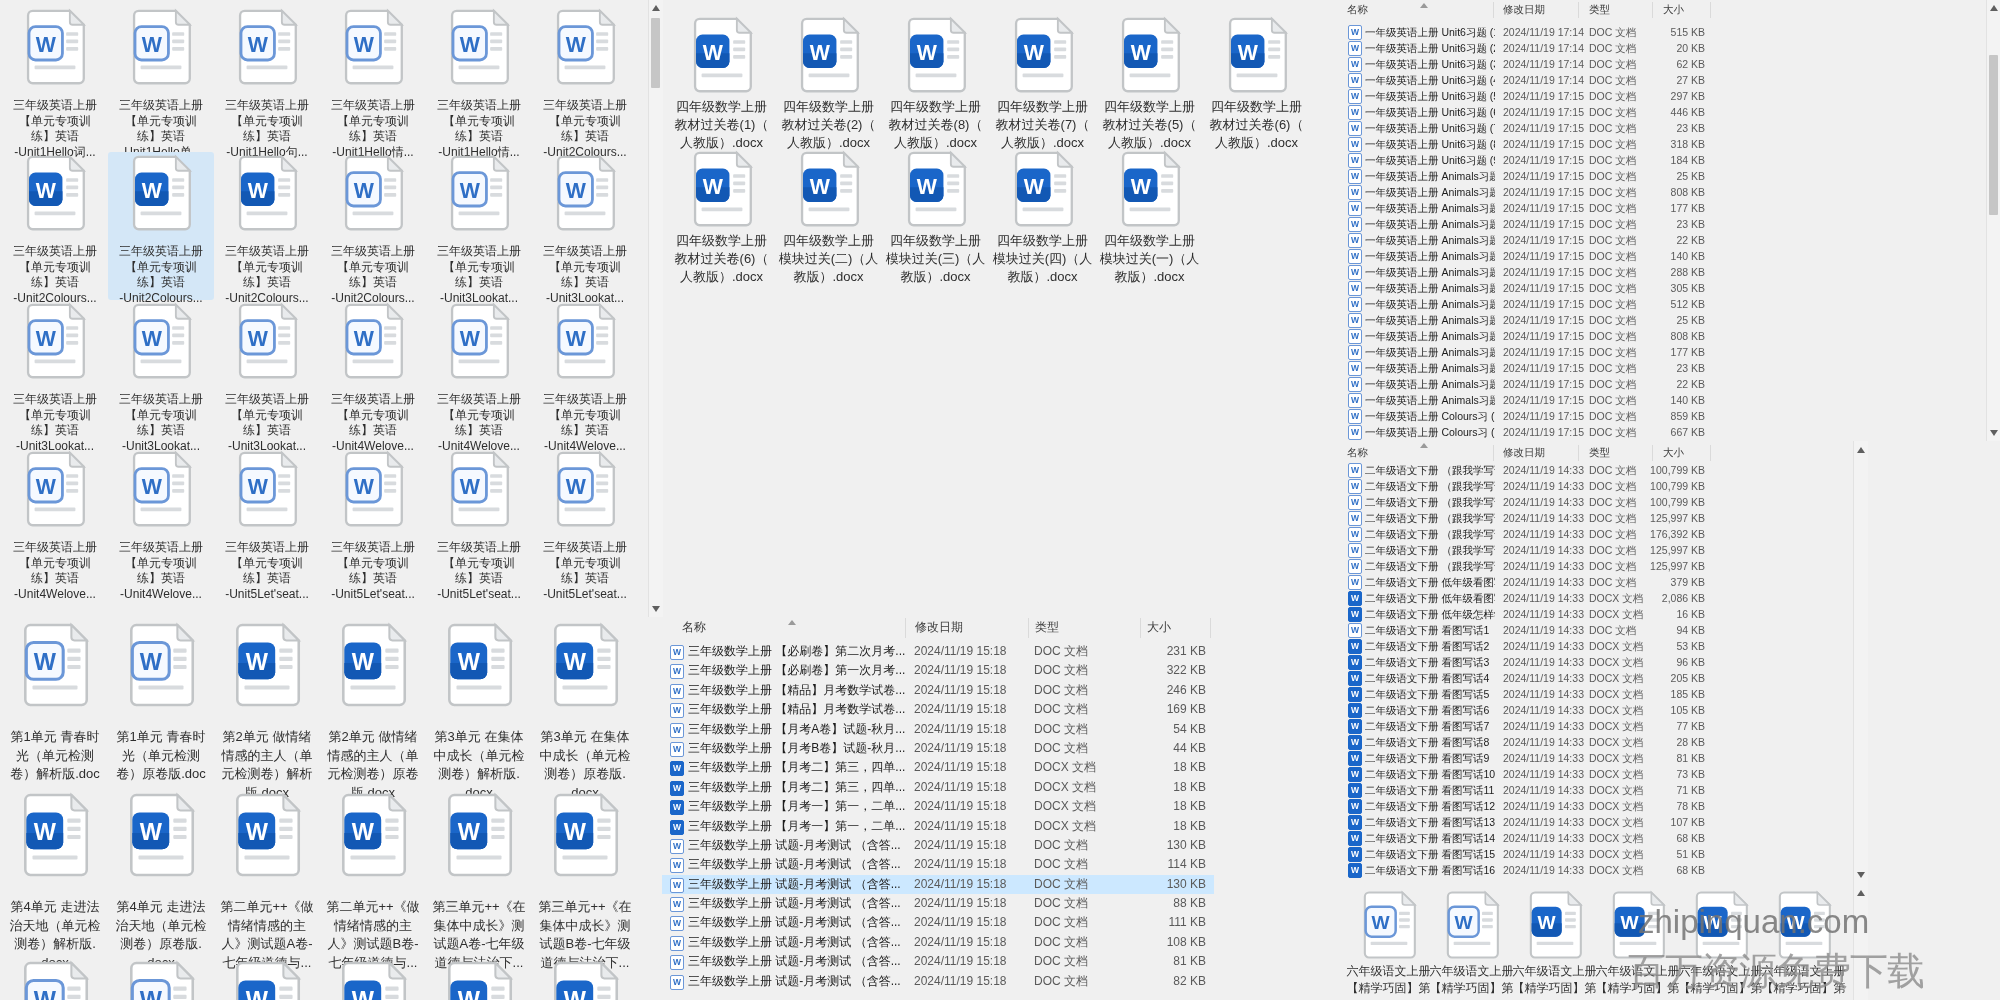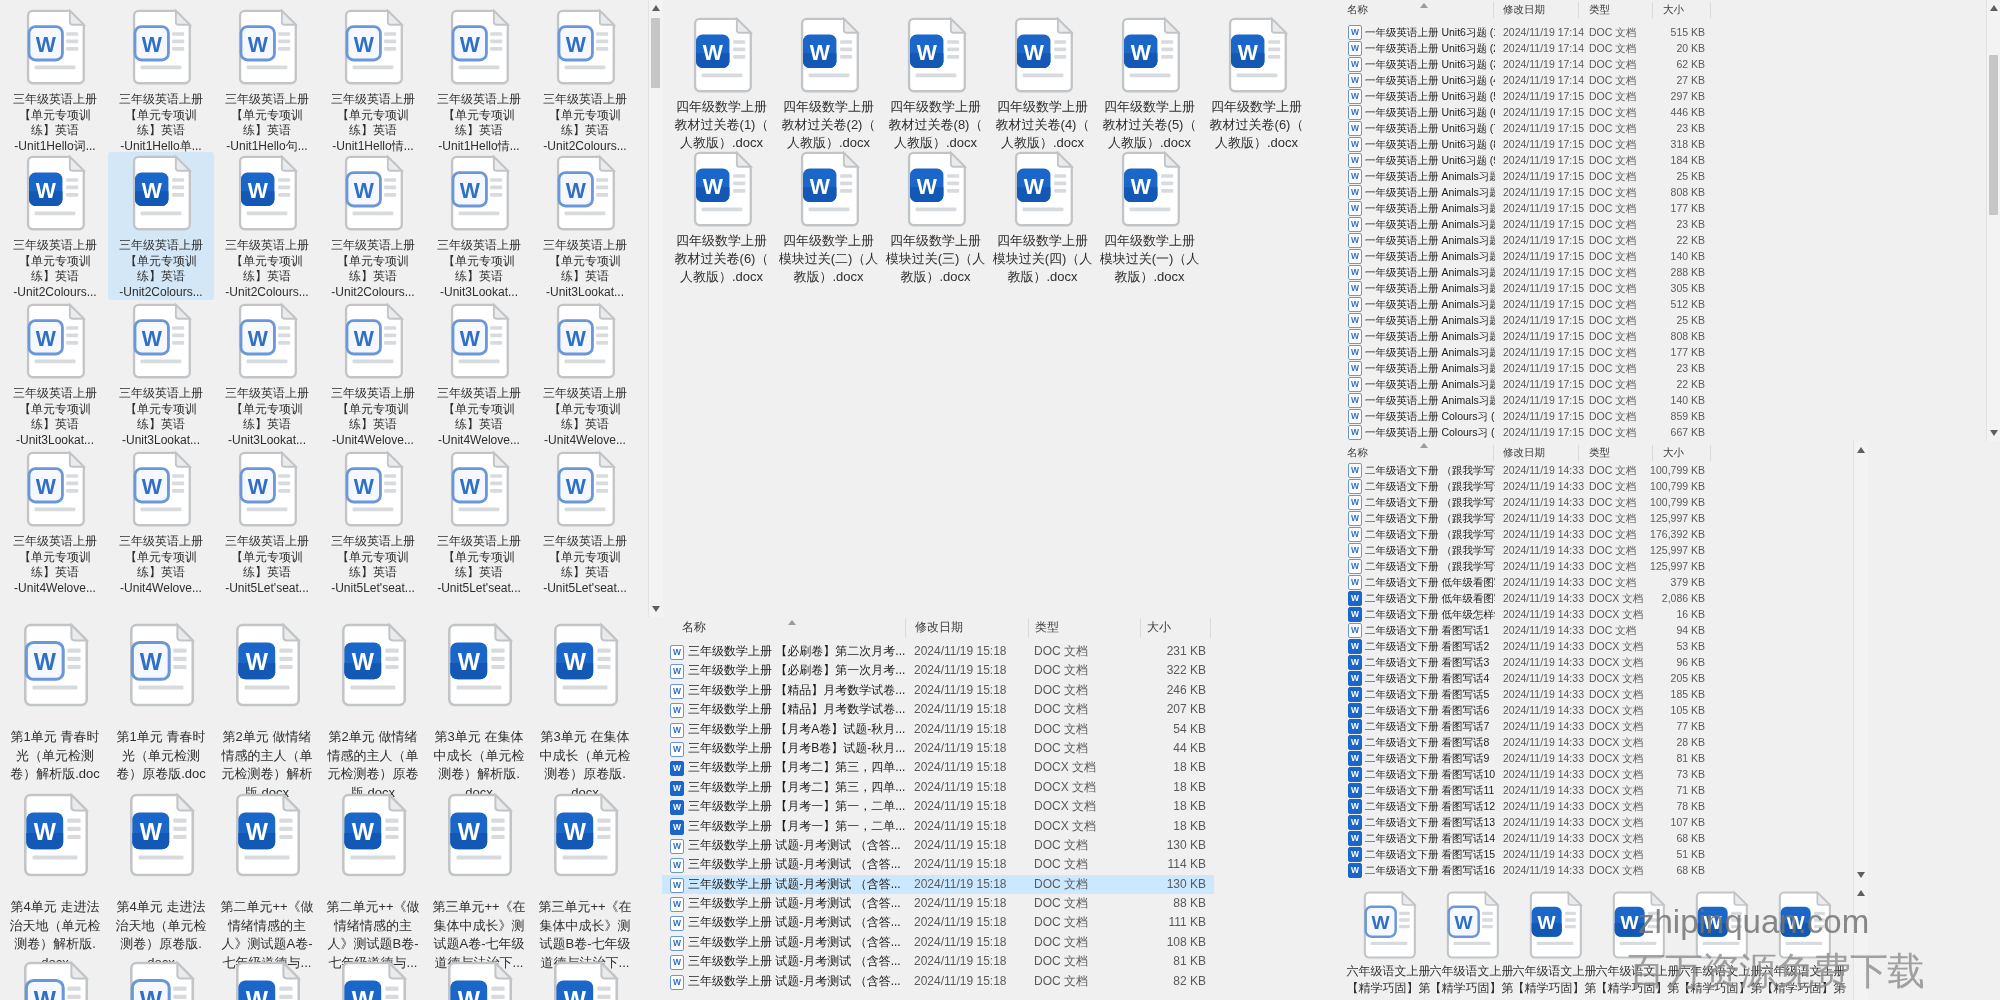--- a/index.html
+++ b/index.html
@@ -8,21 +8,21 @@
   .panel{position:absolute;overflow:hidden;}
 
   
   .grid-row{position:absolute;display:flex;left:2px;}
   .cell{display:flex;flex-direction:column;align-items:center;flex:0 0 auto;border-radius:3px;}
   .cell.selected{background:#d4e7f7;}
   .tile-label{text-align:center;color:#2e2e2e;white-space:nowrap;}
   .tile-label div{white-space:nowrap;}
   #left-grid1 .cell{width:106px;height:146px;padding-top:2px;}
   #left-grid1 .bigicon{width:64px;height:78px;}
-  #left-grid1 .tile-label{font-size:12px;line-height:15.5px;margin-top:6px;}
+  #left-grid1 .tile-label{font-size:12px;line-height:15.5px;margin-top:12px;}
   #left-grid2 .cell{width:106px;height:168px;padding-top:2px;}
   #left-grid2 .bigicon{width:72px;height:86px;}
   #left-grid2 .tile-label{font-size:13px;line-height:18.5px;margin-top:20px;}
   #mid-grid .cell{width:107px;height:133px;padding-top:2px;}
   #mid-grid .bigicon{width:64px;height:78px;}
   #mid-grid .tile-label{font-size:13px;line-height:18px;margin-top:4px;}
   #right-icons .cell{width:83px;height:112px;padding-top:4px;}
   #right-icons .bigicon{width:58px;height:70px;}
   #right-icons .tile-label{font-size:12px;line-height:17px;margin-top:3px;}
   .bigicon{display:block;}
@@ -1106,21 +1106,21 @@
     <rect x="46" y="42" width="13" height="4" rx="1"></rect>
               <rect x="12" y="62" width="44" height="4" rx="1"></rect>
             </g>
             <rect x="6" y="20" width="36" height="36" rx="7" fill="#1a66c9"></rect>
        <path d="M6 40 h36 v9 a7 7 0 0 1 -7 7 H13 a7 7 0 0 1 -7 -7 z" fill="#1258b4"></path>
        <text x="24" y="47" font-size="23" font-weight="bold" fill="#ffffff" text-anchor="middle" font-family="Liberation Sans,sans-serif">W</text>
           </svg>
         </span>
         <div class="tile-label">
           <div>四年级数学上册</div>
-          <div>教材过关卷(4)（</div>
+          <div>教材过关卷(7)（</div>
           <div>人教版）.docx</div>
         </div>
       </div>
       <div class="cell">
         <span class="bigicon">
           <svg viewBox="0 0 68 84">
     <path d="M10 3 h40 l15 15 v58 a5 5 0 0 1 -5 5 H10 a5 5 0 0 1 -5 -5 V8 a5 5 0 0 1 5 -5 z" fill="#ffffff" stroke="#c2c5c7" stroke-width="2.5"></path>
     <path d="M50 3 l15 15 h-12 a3 3 0 0 1 -3 -3 z" fill="#e9ebed" stroke="#c2c5c7" stroke-width="2"></path>
     <g fill="#d8dbde">
               <rect x="46" y="26" width="13" height="4" rx="1"></rect>
@@ -1308,21 +1308,21 @@
         <span class="c-name">三年级数学上册 【精品】月考数学试卷...</span>
         <span class="c-date">2024/11/19 15:18</span>
         <span class="c-type">DOC 文档</span>
         <span class="c-size">246 KB</span>
       </div>
       <div class="row">
         <span class="mini doc">W</span>
         <span class="c-name">三年级数学上册 【精品】月考数学试卷...</span>
         <span class="c-date">2024/11/19 15:18</span>
         <span class="c-type">DOC 文档</span>
-        <span class="c-size">207 KB</span>
+        <span class="c-size">169 KB</span>
       </div>
       <div class="row">
         <span class="mini doc">W</span>
         <span class="c-name">三年级数学上册 【月考A卷】试题-秋月...</span>
         <span class="c-date">2024/11/19 15:18</span>
         <span class="c-type">DOC 文档</span>
         <span class="c-size">54 KB</span>
       </div>
       <div class="row">
         <span class="mini doc">W</span>

